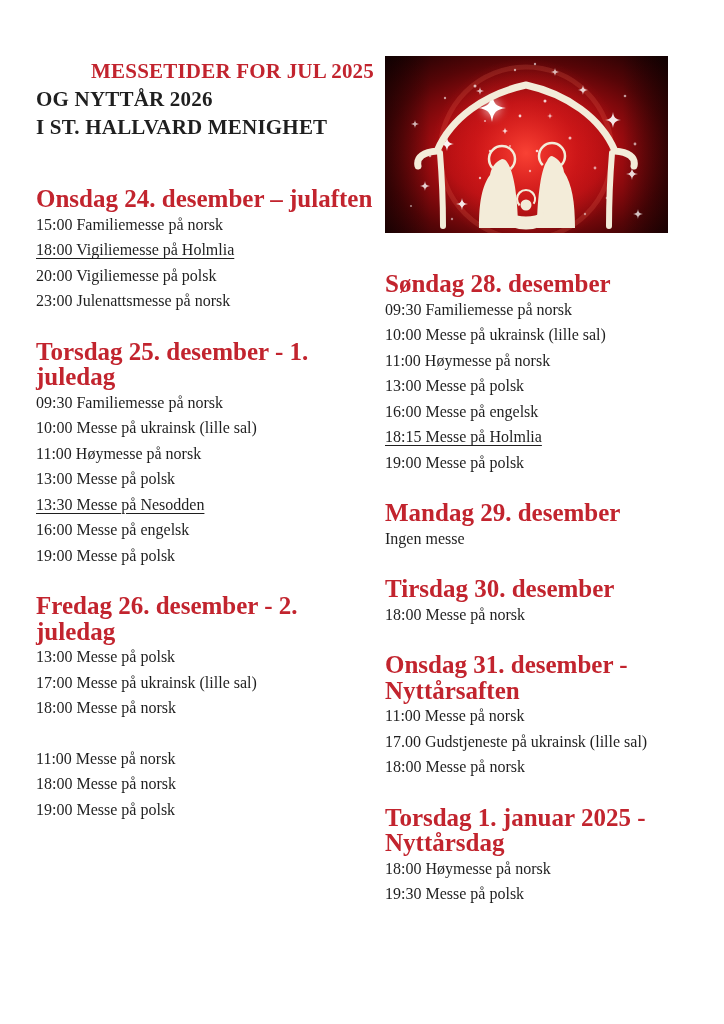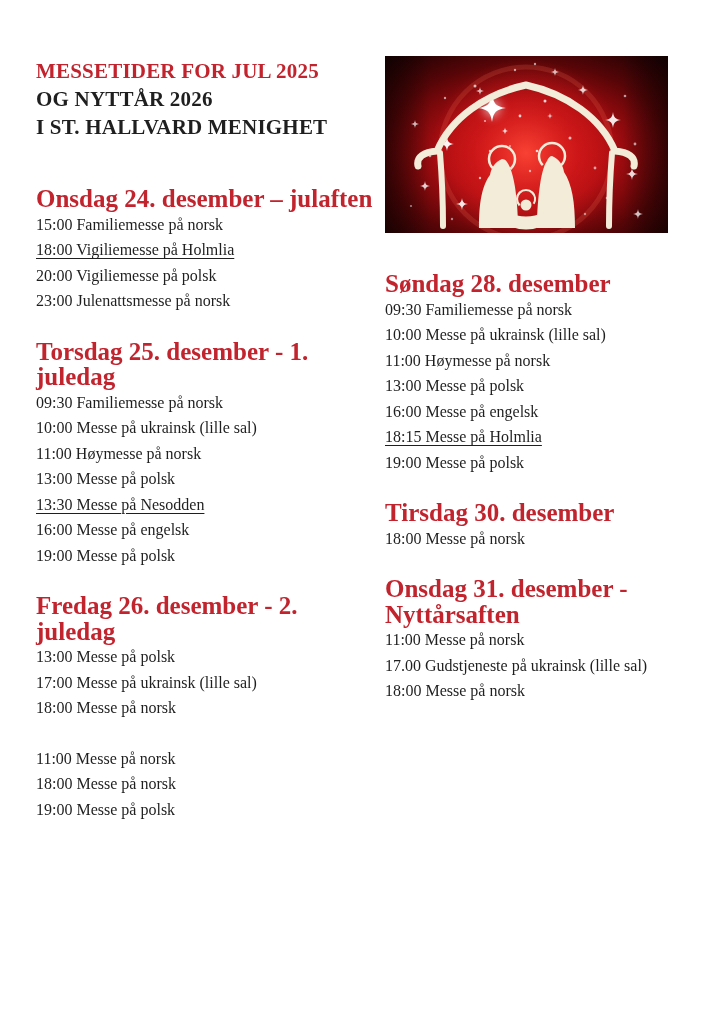--- a/index.html
+++ b/index.html
@@ -31,21 +31,21 @@
     width: 332px;
   }
   .title {
     margin: 0 0 45px 0;
     font-size: 21px;
     font-weight: bold;
     line-height: 28px;
     letter-spacing: 0.2px;
   }
   .title span { display: block; }
-  .title .t-red { color: var(--accent); }
+  .title .t-red { color: var(--accent); text-align: right; }
   .image-wrap {
     width: 283px;
     height: 177px;
     margin: 0 0 38px 0;
     line-height: 0;
   }
   .image-wrap svg { display: block; }
   .schedule-section { margin: 0 0 25px 0; }
   .section-heading {
     margin: 0;
@@ -232,31 +232,44 @@
           <li class="schedule-item">09:30 Familiemesse på norsk</li>
           <li class="schedule-item">10:00 Messe på ukrainsk (lille sal)</li>
           <li class="schedule-item">11:00 Høymesse på norsk</li>
           <li class="schedule-item">13:00 Messe på polsk</li>
           <li class="schedule-item">16:00 Messe på engelsk</li>
           <li class="schedule-item underlined">18:15 Messe på Holmlia</li>
           <li class="schedule-item">19:00 Messe på polsk</li>
         </ul>
   </section>
 
+  <section class="schedule-section">
+    <h2 class="section-heading">Mandag 29. desember</h2>
+    <ul class="item-list">
+          <li class="schedule-item">Ingen messe</li>
+        </ul>
+  </section>
 
   <section class="schedule-section">
     <h2 class="section-heading">Tirsdag 30. desember</h2>
     <ul class="item-list">
           <li class="schedule-item">18:00 Messe på norsk</li>
         </ul>
   </section>
 
   <section class="schedule-section">
     <h2 class="section-heading">Onsdag 31. desember - Nyttårsaften</h2>
     <ul class="item-list">
           <li class="schedule-item">11:00 Messe på norsk</li>
           <li class="schedule-item">17.00 Gudstjeneste på ukrainsk (lille sal)</li>
           <li class="schedule-item">18:00 Messe på norsk</li>
         </ul>
   </section>
 
+  <section class="schedule-section">
+    <h2 class="section-heading">Torsdag 1. januar 2025 - Nyttårsdag</h2>
+    <ul class="item-list">
+          <li class="schedule-item">18:00 Høymesse på norsk</li>
+          <li class="schedule-item">19:30 Messe på polsk</li>
+        </ul>
+  </section>
 </div>
 </div>
 
 </body></html>

